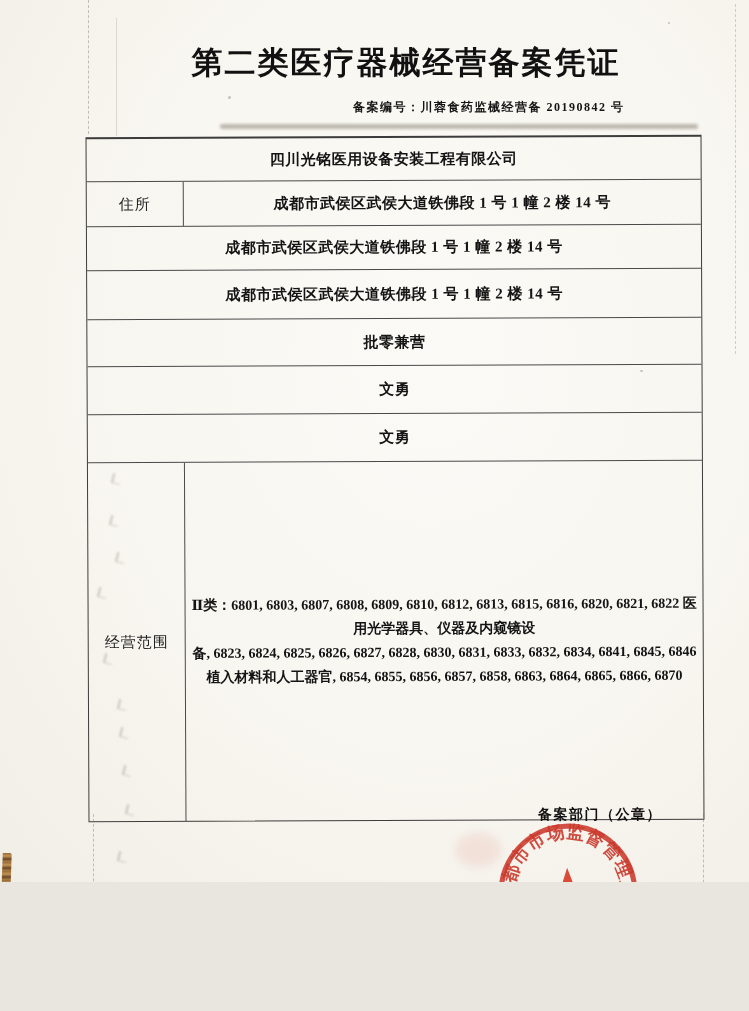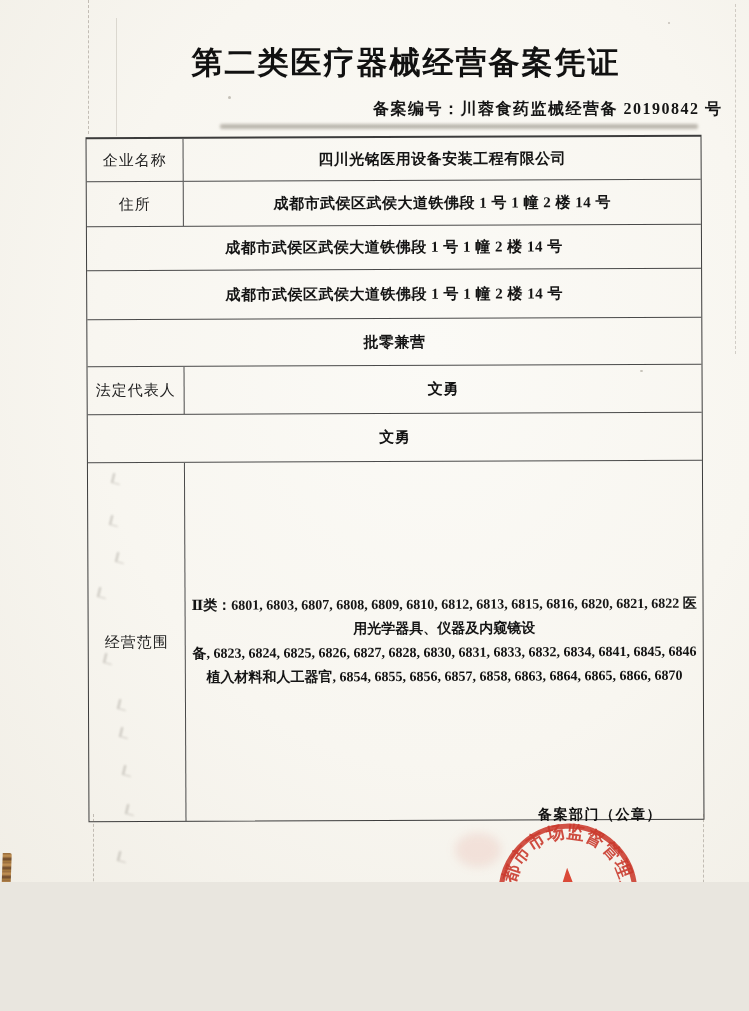--- a/index.html
+++ b/index.html
@@ -12,22 +12,22 @@
     padding-left:35px;
   }
   
   .doc-title{
     position:absolute;left:0;top:42px;width:100%;text-align:center;
     padding-left:28px;box-sizing:border-box;
     font-family:"Liberation Sans","DejaVu Sans",sans-serif;
     font-weight:700;font-size:31px;letter-spacing:2px;color:#111;
   }
   .filing-line{
-    position:absolute;top:99px;left:373px;
-    font-weight:700;font-size:16px;letter-spacing:1.5px;white-space:nowrap;color:#151515;
+    position:absolute;top:99px;left:353px;
+    font-weight:700;font-size:12px;letter-spacing:1.5px;white-space:nowrap;color:#151515;
   }
   
   .cert-table{
     position:absolute;left:87px;top:136px;width:616px;
     border:1.6px solid #3c3c3c;border-top-width:2.2px;
     transform:rotate(-0.25deg);
     background:transparent;
     display:flex;flex-direction:column;box-sizing:border-box;
   }
   .row{display:flex;border-bottom:1px solid #4a4a4a;}
@@ -85,38 +85,36 @@
 
 <div class="scan">
 
   <div class="doc-title">第二类医疗器械经营备案凭证</div>
   <div class="filing-line"><span>备案编号：</span><span>川蓉食药监械经营备 20190842 号</span></div>
 
   <div class="table-shadow"></div>
 
   <div class="cert-table">
     <div class="row" style="height:42px">
-      <div class="cell lab">企业名称</div>
       <div class="cell val">四川光铭医用设备安装工程有限公司</div>
     </div>
     <div class="row" style="height:44px">
       <div class="cell lab">住所</div>
       <div class="cell val">成都市武侯区武侯大道铁佛段 1 号 1 幢 2 楼 14 号</div>
     </div>
     <div class="row" style="height:43px">
       <div class="cell val">成都市武侯区武侯大道铁佛段 1 号 1 幢 2 楼 14 号</div>
     </div>
     <div class="row" style="height:48px">
       <div class="cell val">成都市武侯区武侯大道铁佛段 1 号 1 幢 2 楼 14 号</div>
     </div>
     <div class="row" style="height:46px">
       <div class="cell val">批零兼营</div>
     </div>
     <div class="row" style="height:47px">
-      <div class="cell lab">法定代表人</div>
       <div class="cell val">文勇</div>
     </div>
     <div class="row" style="height:47px">
       <div class="cell val">文勇</div>
     </div>
     <div class="row" style="height:358px">
       <div class="cell lab">经营范围</div>
       <div class="cell val">
         <div class="scope-lines">
           <div>Ⅱ类：6801, 6803, 6807, 6808, 6809, 6810, 6812, 6813, 6815, 6816, 6820, 6821, 6822 医</div>

